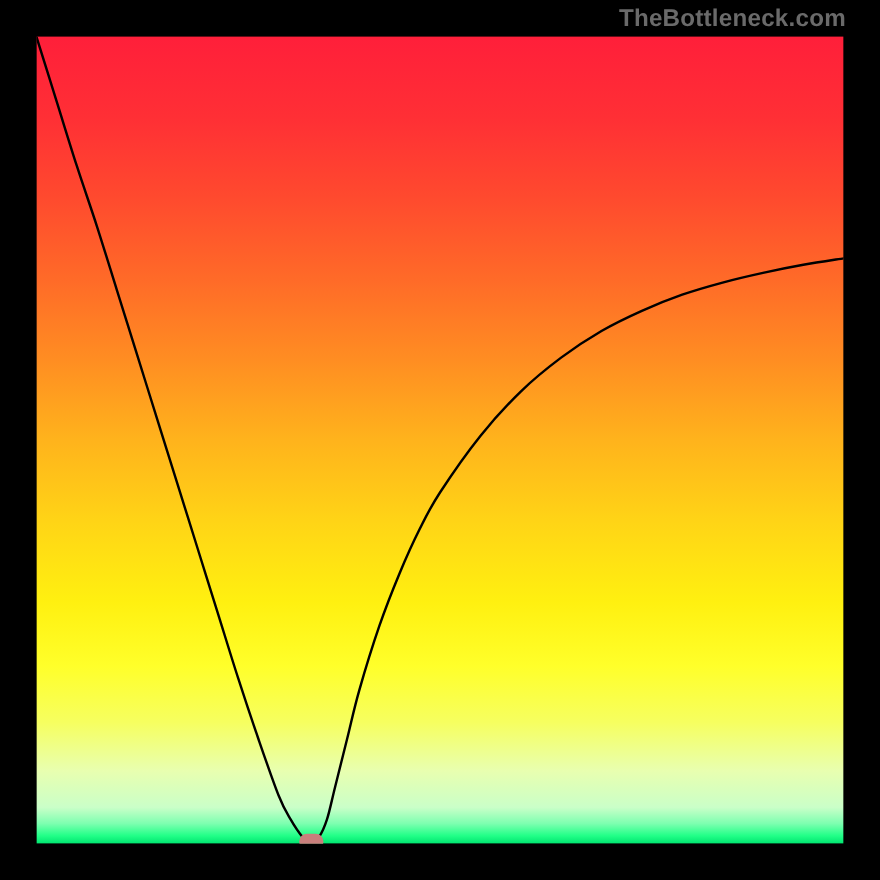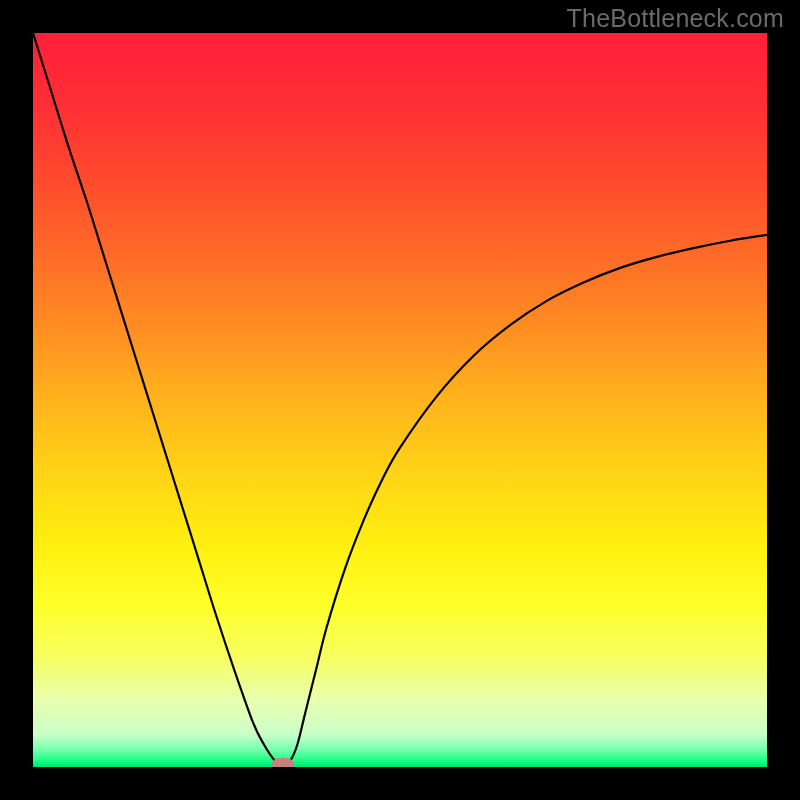--- a/index.html
+++ b/index.html
@@ -13,25 +13,25 @@
   }
   .frame {
     position: relative;
     width: 800px;
     height: 800px;
     background: #000;
   }
   .watermark {
     position: absolute;
     top: 4px;
-    right: 16px;
+    right: 31px;
     color: #6a6a6a;
-    font-size: 25px;
+    font-size: 22px;
     letter-spacing: 0.2px;
-    font-weight: 400;
+    font-weight: 700;
     user-select: none;
   }
   .plot-area {
     position: absolute;
     left: 33px;
     top: 33px;
     width: 734px;
     height: 734px;
     overflow: hidden;
   }

